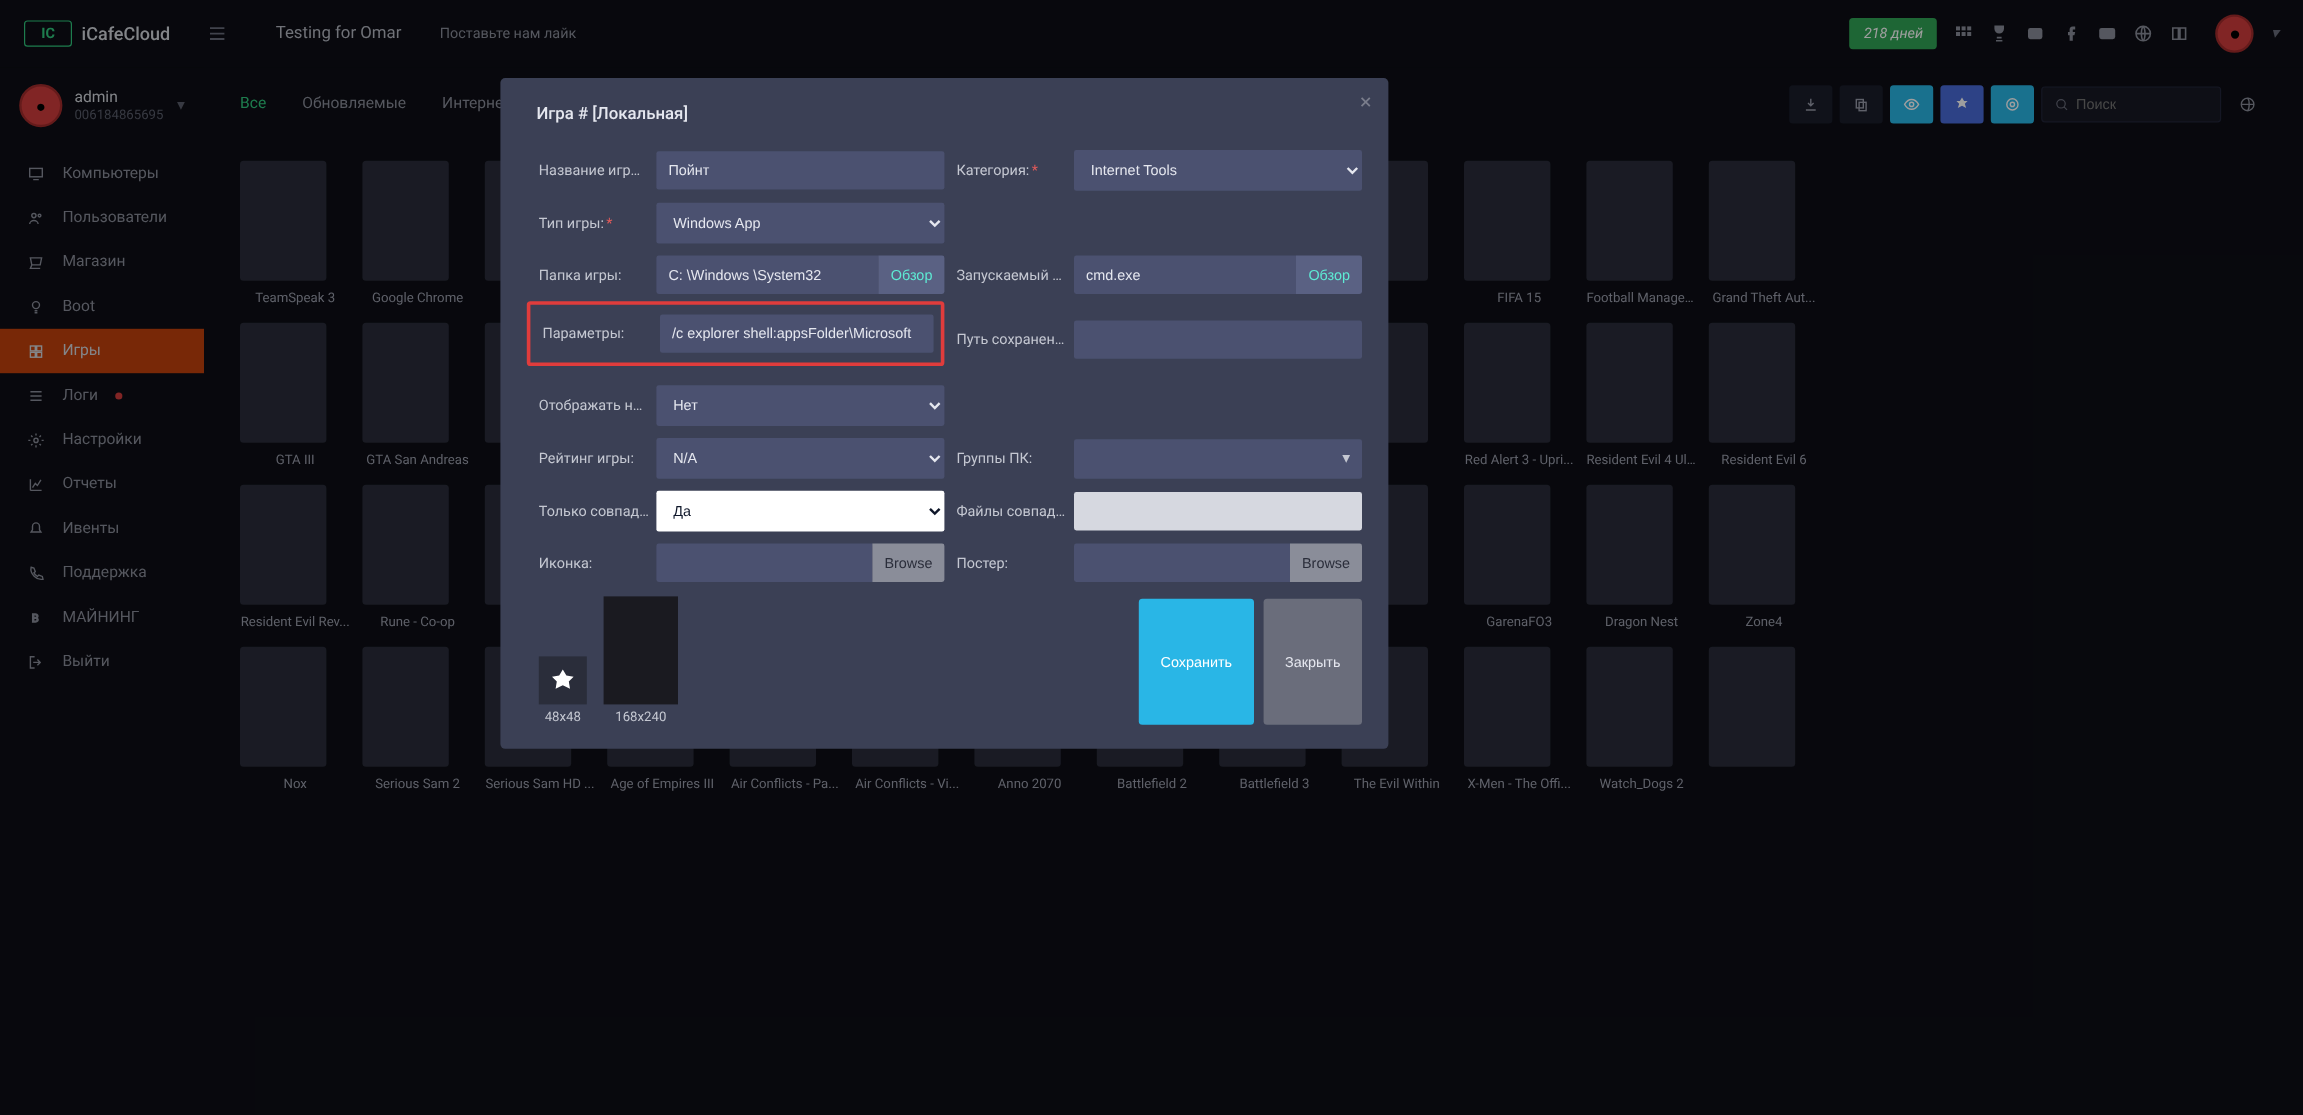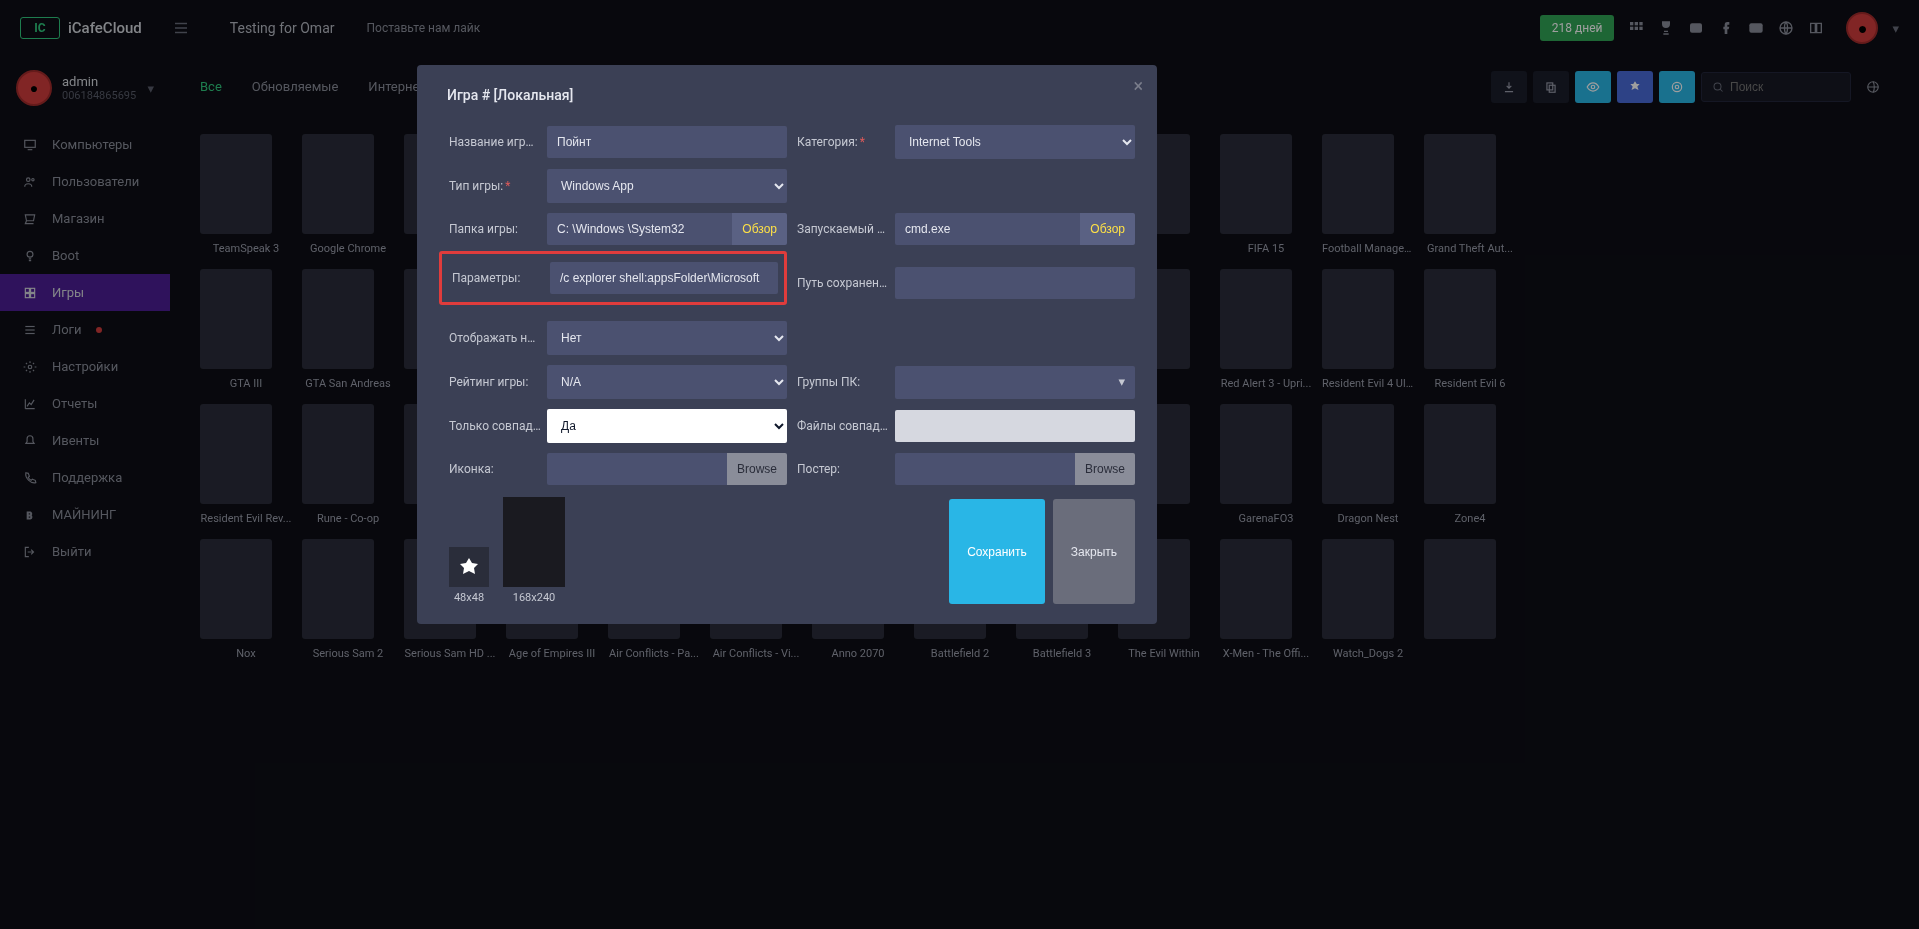--- a/index.html
+++ b/index.html
@@ -21,39 +21,39 @@
   align-items: center;
   padding: 0 20px;
   background: #0d0e15;
 }
 .logo { display: flex; align-items: center; gap: 4px; }
 .logo-icon { width: 40px; height: 22px; border: 1px solid #31c97e; border-radius: 3px; display: flex; align-items: center; justify-content: center; color: #31c97e; font-size: 12px; font-weight: bold; }
 .logo-text { color: #d4d7dd; font-size: 15px; font-weight: 500; margin-left: 4px; }
 .menu-toggle { margin-left: 30px; color: #6a6d7b; cursor: pointer; }
 .site-name { margin-left: 40px; color: #b5b8c2; font-size: 14px; }
 .like-text { margin-left: 32px; color: #8a8d99; font-size: 12px; }
-.header-right { margin-left: auto; display: flex; align-items: center; gap: 14px; }
+.header-right { margin-left: auto; display: flex; align-items: center; gap: 14px; font-style: italic; }
 .days-badge { background: #31a556; color: #fff; padding: 6px 12px; font-size: 12px; border-radius: 3px; }
 .header-icon { color: #8a8d99; cursor: pointer; }
 .avatar-circle { width: 32px; height: 32px; border-radius: 50%; background: #d13c3c; border: 2px solid #a32d2d; display: flex; align-items: center; justify-content: center; margin-left: 8px; }
 .avatar-circle span { font-size: 16px; color: #000; }
 .caret { color: #6a6d7b; }
 
 
 .sidebar { position: absolute; left: 0; top: 56px; width: 170px; bottom: 0; background: #0d0e15; }
 .user-block { display: flex; align-items: center; padding: 14px 16px; gap: 10px; }
 .user-avatar { width: 36px; height: 36px; border-radius: 50%; background: #d13c3c; border: 2px solid #a32d2d; display: flex; align-items: center; justify-content: center; }
 .user-avatar span { font-size: 14px; color: #000; }
 .user-info { display: flex; flex-direction: column; }
 .user-name { color: #d4d7dd; font-size: 13px; }
 .user-sub { color: #5a5d6b; font-size: 11px; }
 .user-caret { margin-left: auto; color: #5a5d6b; }
 .nav { margin-top: 6px; }
 .nav-item { display: flex; align-items: center; padding: 11px 22px; color: #8a8d99; font-size: 13px; cursor: pointer; gap: 14px; }
-.nav-item.active { background: #4c1d95; color: #d4d7dd; }
+.nav-item.active { background: #c2410c; color: #d4d7dd; }
 .nav-icon { width: 16px; display: flex; justify-content: center; }
 .nav-dot { width: 6px; height: 6px; background: #d13c3c; border-radius: 50%; }
 
 
 .main { position: absolute; left: 170px; right: 0; top: 56px; bottom: 0; padding: 10px 30px 0 30px; overflow: hidden; }
 .tabs-row { display: flex; align-items: center; height: 42px; border-bottom: 1px solid rgba(0,0,0,0); }
 .tabs { display: flex; gap: 30px; }
 .tab { color: #8a8d99; font-size: 13px; cursor: pointer; padding: 10px 0; }
 .tab.active { color: #31c97e; }
 .tabs-right { margin-left: auto; display: flex; align-items: center; gap: 6px; }
@@ -98,21 +98,21 @@
   border: none;
   padding: 9px 10px;
   font-size: 12px;
   color: #e5e7ef;
   border-radius: 2px;
   outline: none;
 }
 .f-select.white { background: #fff; color: #0f172a; }
 .browse-group { flex: 1; display: flex; }
 .browse-group .f-input { border-radius: 2px 0 0 2px; }
-.browse-btn { background: #5a6183; color: #fde047; padding: 9px 10px; font-size: 12px; border-radius: 0 2px 2px 0; cursor: pointer; border:none;}
+.browse-btn { background: #5a6183; color: #5eead4; padding: 9px 10px; font-size: 12px; border-radius: 0 2px 2px 0; cursor: pointer; border:none;}
 .highlight-row { border: 3px solid #e03c3c; border-radius: 3px; padding: 8px 0; margin: -4px 0 6px 0; width: 348px; }
 .highlight-row .f-label { width: 108px; }
 .highlight-row .f-input { margin-right: 6px; }
 
 .multi-select { flex: 1; background: #4b5170; height: 33px; border-radius: 2px; position: relative; }
 .multi-select::after { content: "▾"; position: absolute; right: 10px; top: 8px; color: #c5c8d2; }
 
 .modal-actions { display: flex; justify-content: flex-end; gap: 8px; padding: 4px 0 0 0; }
 .btn { padding: 9px 18px; font-size: 12px; border-radius: 3px; border: none; cursor: pointer; }
 .btn-primary { background: #29b6e6; color: #fff; }

